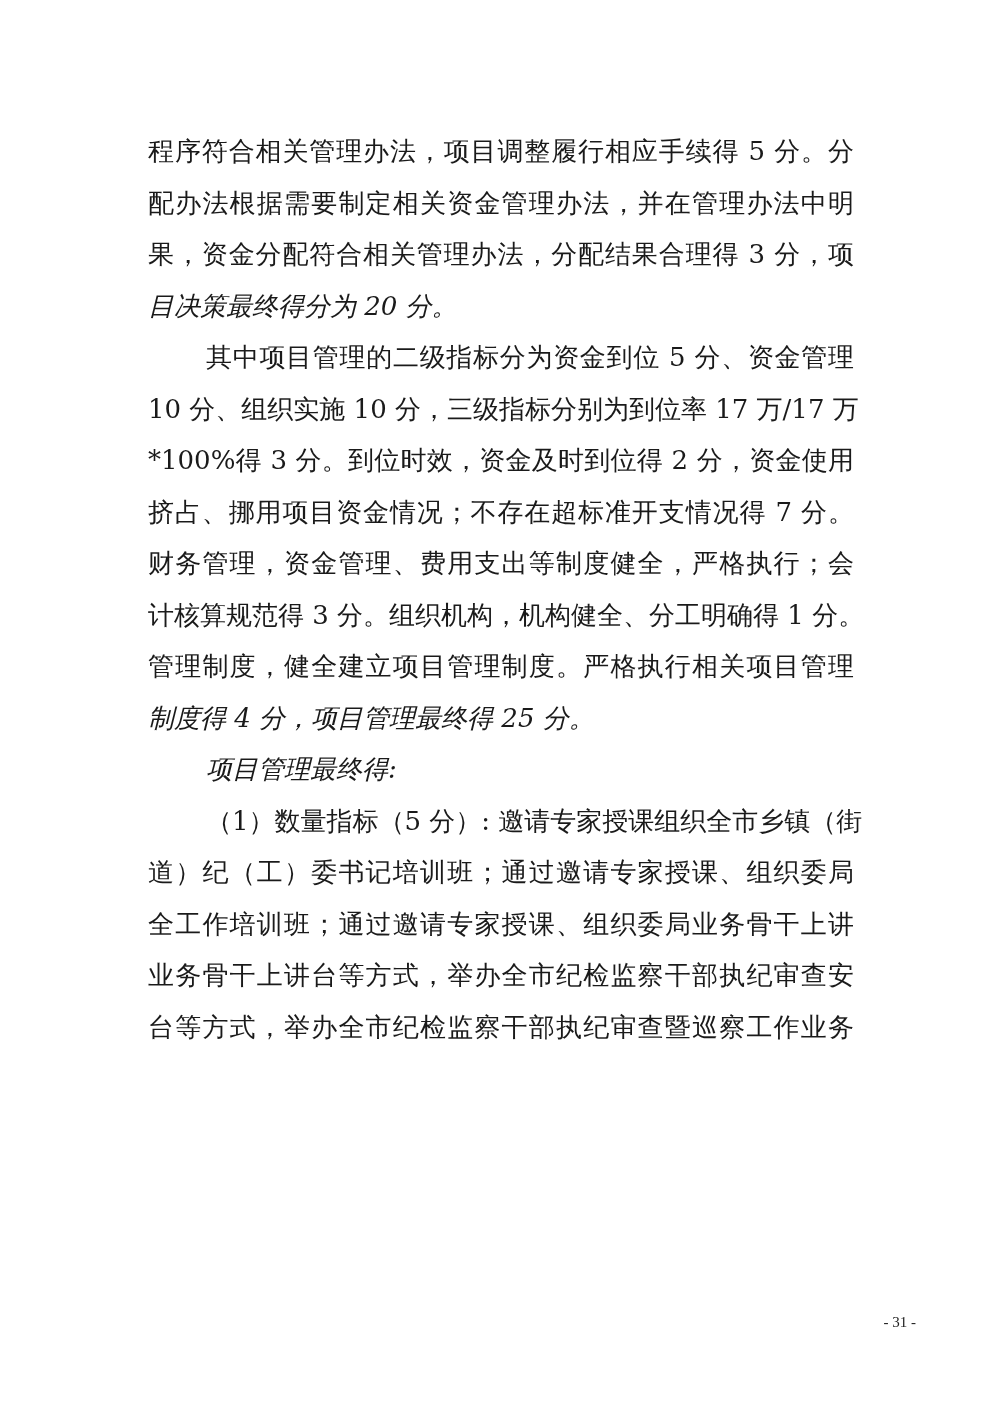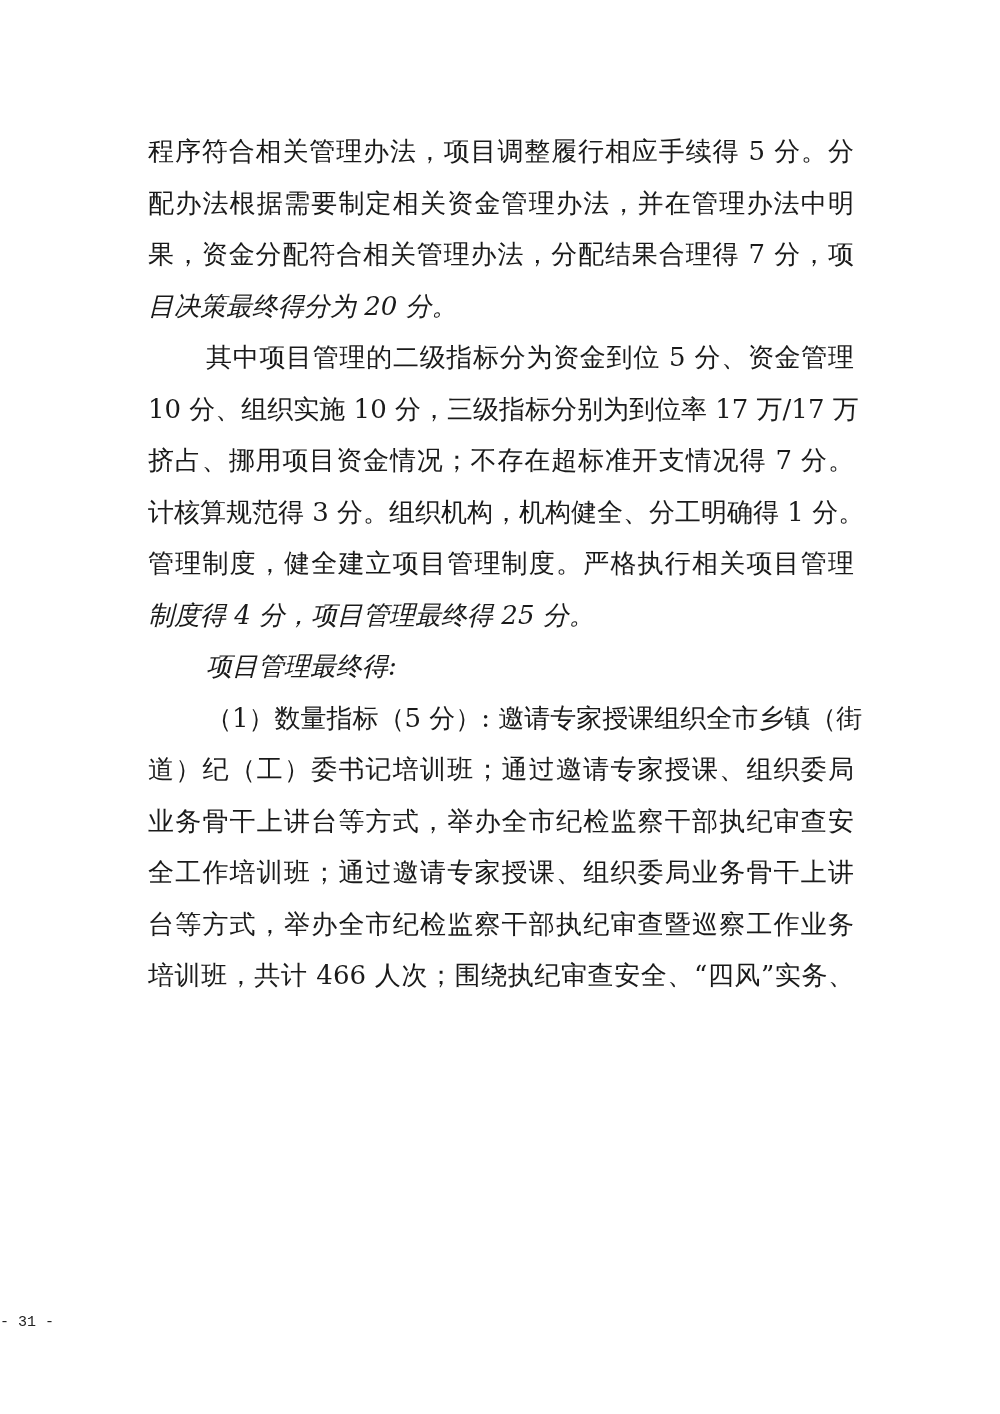--- a/index.html
+++ b/index.html
@@ -15,41 +15,42 @@
     }
     .line {
       height: 51.5px; line-height: 51.5px; white-space: nowrap;
       text-align: justify; text-align-last: justify;
       letter-spacing: 0px;
     }
     .line.last { text-align-last: left; font-style: italic; }
     .line.indent { padding-left: 58px; }
     .page-number {
       position: absolute; left: 0; width: 916px; top: 1314px;
-      text-align: left; font-family: Liberation Mono, monospace;
+      text-align: right; font-family: Liberation Serif, serif;
       font-size: 15px; color: #222;
     }
   </style>
 </head>
 <body>
 
 <div class="page">
   <div class="text-block" id="text-block">
       <div class="line">程序符合相关管理办法，项目调整履行相应手续得 5 分。分</div>
       <div class="line">配办法根据需要制定相关资金管理办法，并在管理办法中明</div>
-      <div class="line">果，资金分配符合相关管理办法，分配结果合理得 7 分，项</div>
+      <div class="line">果，资金分配符合相关管理办法，分配结果合理得 3 分，项</div>
       <div class="line last">目决策最终得分为 20 分。</div>
       <div class="line indent">其中项目管理的二级指标分为资金到位 5 分、资金管理</div>
       <div class="line">10 分、组织实施 10 分，三级指标分别为到位率 17 万/17 万</div>
+      <div class="line">*100%得 3 分。到位时效，资金及时到位得 2 分，资金使用</div>
       <div class="line">挤占、挪用项目资金情况；不存在超标准开支情况得 7 分。</div>
+      <div class="line">财务管理，资金管理、费用支出等制度健全，严格执行；会</div>
       <div class="line">计核算规范得 3 分。组织机构，机构健全、分工明确得 1 分。</div>
       <div class="line">管理制度，健全建立项目管理制度。严格执行相关项目管理</div>
       <div class="line last">制度得 4 分，项目管理最终得 25 分。</div>
       <div class="line indent last">项目管理最终得:</div>
       <div class="line indent">（1）数量指标（5 分）: 邀请专家授课组织全市乡镇（街</div>
       <div class="line">道）纪（工）委书记培训班；通过邀请专家授课、组织委局</div>
+      <div class="line">全工作培训班；通过邀请专家授课、组织委局业务骨干上讲</div>
       <div class="line">业务骨干上讲台等方式，举办全市纪检监察干部执纪审查安</div>
-      <div class="line">全工作培训班；通过邀请专家授课、组织委局业务骨干上讲</div>
       <div class="line">台等方式，举办全市纪检监察干部执纪审查暨巡察工作业务</div>
-      <div class="line">培训班，共计 466 人次；围绕执纪审查安全、“四风”实务、</div>
     </div>
   <div class="page-number">- 31 -</div>
 </div>
 
 </body></html>

